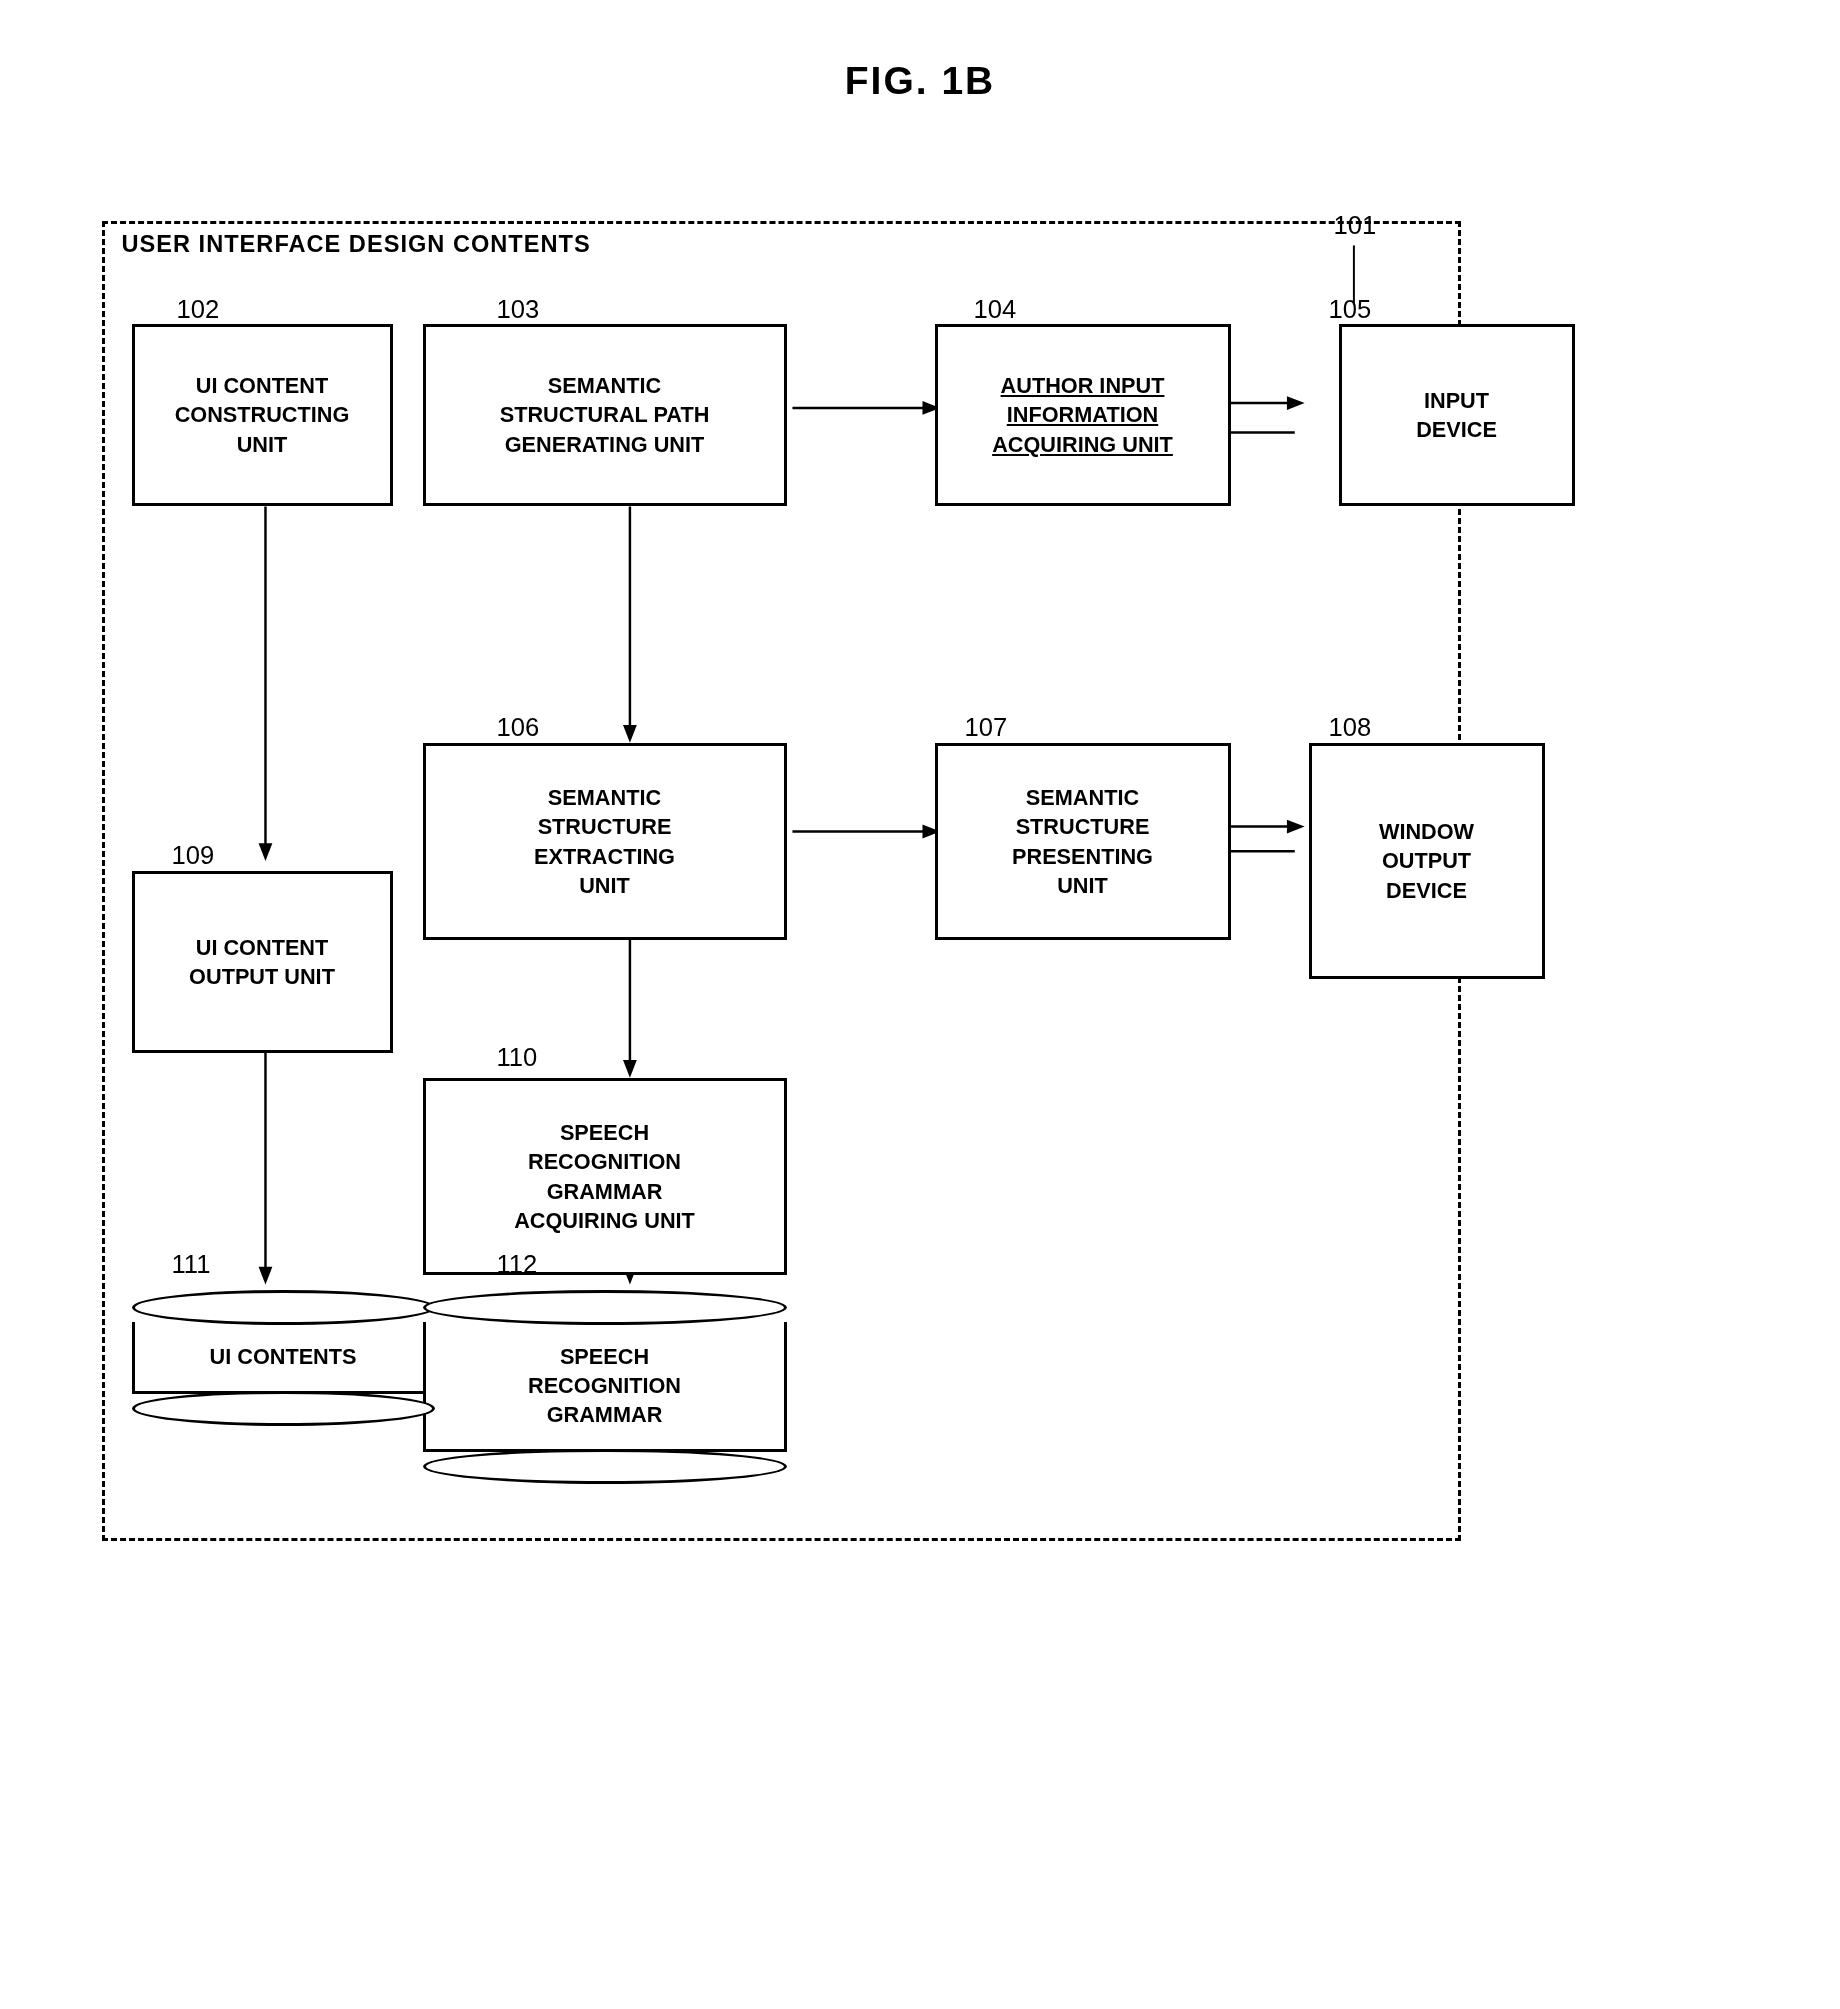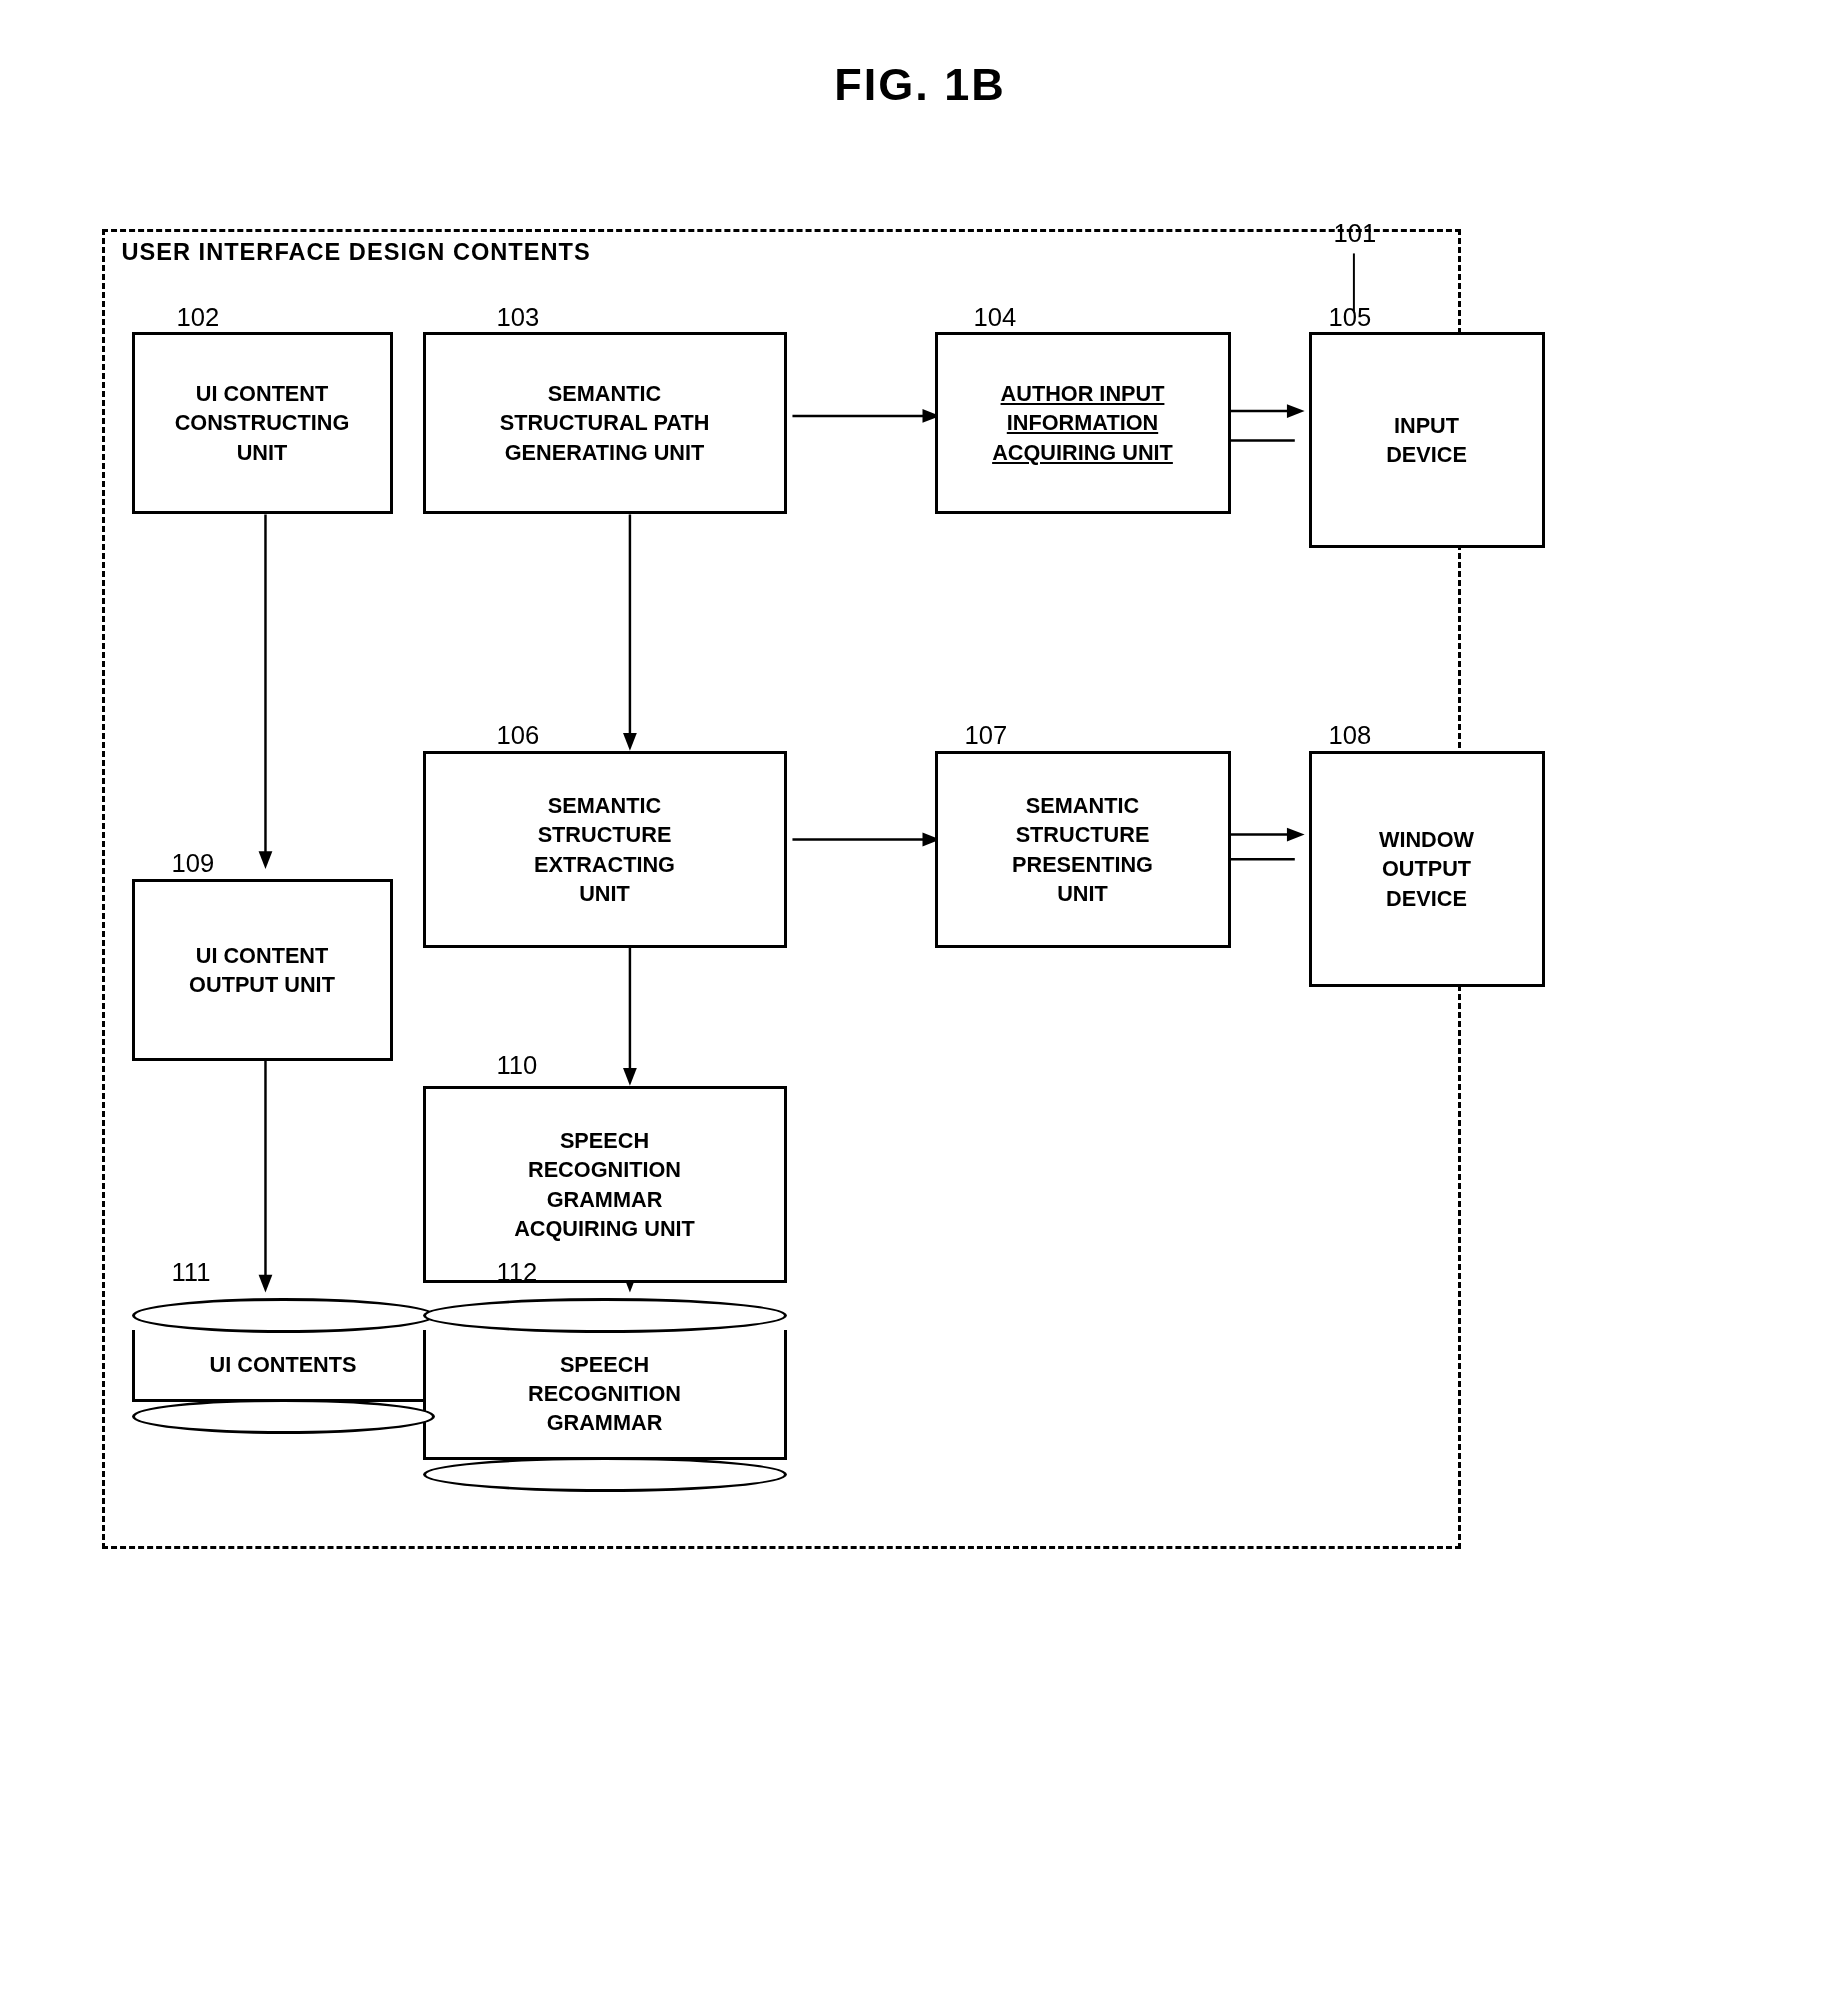--- a/index.html
+++ b/index.html
@@ -8,21 +8,21 @@
       background: #ffffff;
       font-family: Arial, sans-serif;
       width: 1840px;
       height: 2010px;
       position: relative;
       overflow: hidden;
     }
 
     .page-title {
       text-align: center;
-      font-size: 45px;
+      font-size: 39px;
       font-weight: bold;
       margin-top: 59px;
       margin-bottom: 39px;
       letter-spacing: 2px;
     }
 
     .diagram-container {
       position: relative;
       width: 1675px;
       margin: 0 auto;
@@ -204,21 +204,21 @@
   </div>
 
   <div class="ref-label" style="top:153px; left:891px;">104</div>
   <div class="block" style="top:182px; left:852px; width:296px; height:182px;">
     <span style="white-space:pre-line;text-decoration:underline;">AUTHOR INPUT
 INFORMATION
 ACQUIRING UNIT</span>
   </div>
 
   <div class="ref-label" style="top:153px; left:1246px;">105</div>
-  <div class="block" style="top:182px; left:1226px; width:236px; height:216px;">
+  <div class="block" style="top:182px; left:1256px; width:236px; height:182px;">
     <span style="white-space:pre-line;">INPUT
 DEVICE</span>
   </div>
 
   <div class="ref-label" style="top:571px; left:414px;">106</div>
   <div class="block" style="top:601px; left:340px; width:364px; height:197px;">
     <span style="white-space:pre-line;">SEMANTIC
 STRUCTURE
 EXTRACTING
 UNIT</span>

